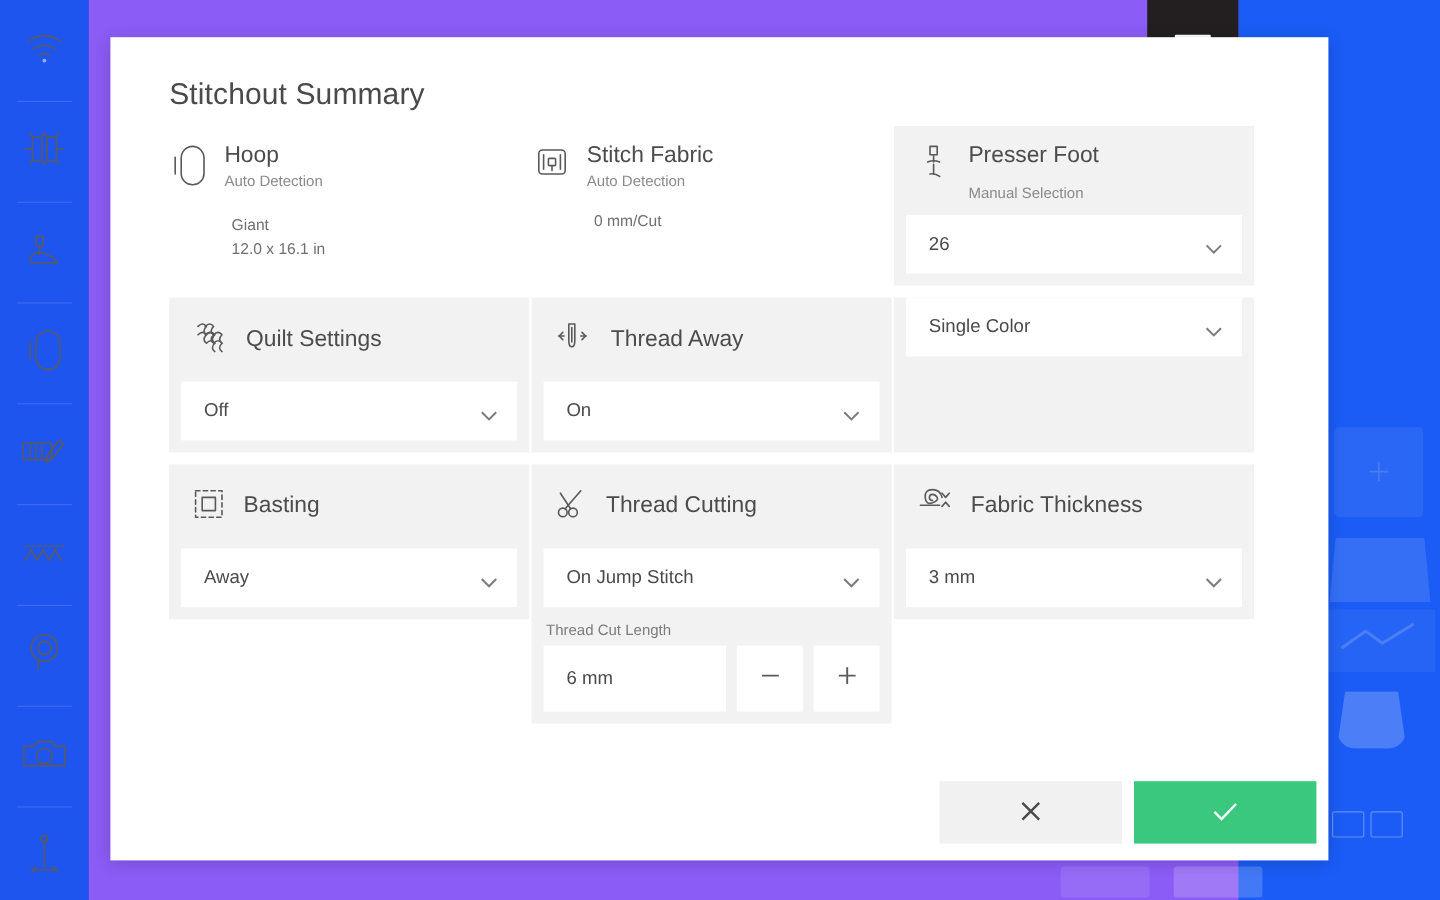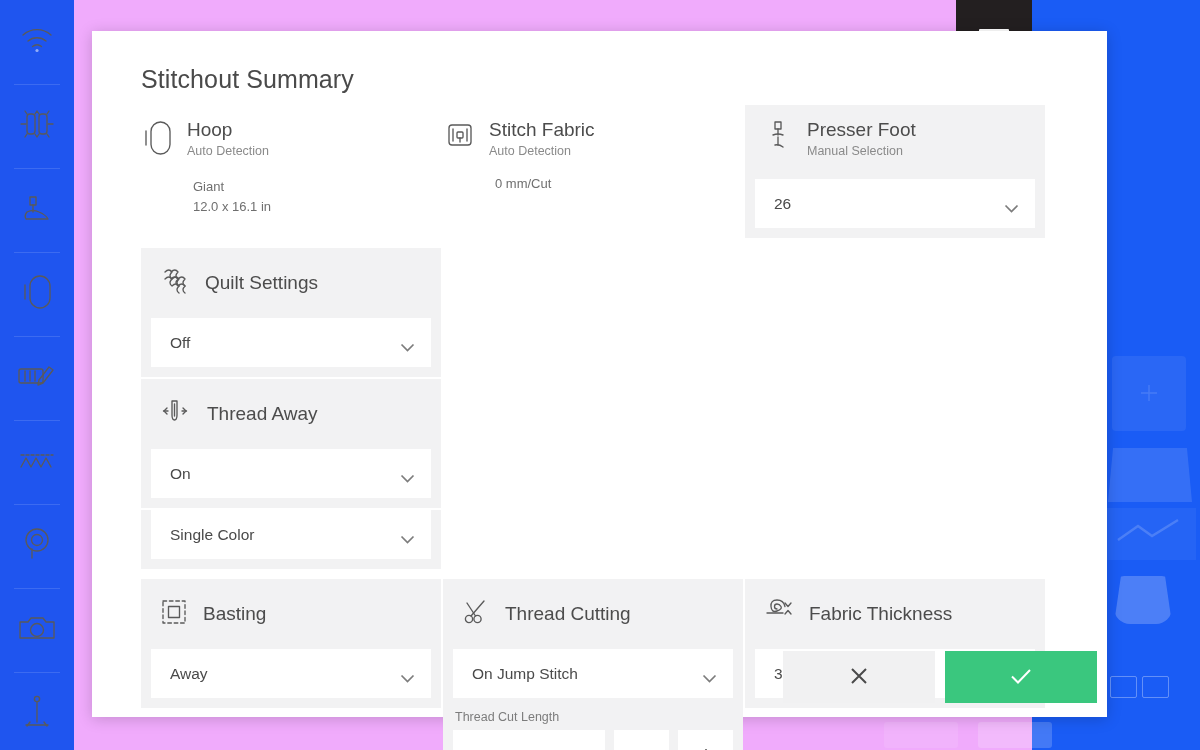--- a/index.html
+++ b/index.html
@@ -6,21 +6,21 @@
   html, body {
     width: 1200px; height: 750px;
     overflow: hidden;
     font-family: "Liberation Sans", sans-serif;
     background: #1a5cf5;
   }
 
   #app {
     position: relative;
     width: 1032px; height: 750px;
-    background: #f0abfc;
+    background: #8b5cf6;
   }
 
   
   .bg-layer { position: absolute; inset: 0; }
 
   .bg-shape { position: absolute; background: rgba(255,255,255,0.07); border-radius: 4px; }
 
   .bg-tile-1 { left: 1112px; top: 356px; width: 74px; height: 75px; }
   .bg-plus { position: absolute; left: 1126px; top: 380px; width: 46px; height: 26px; opacity: .22; }
   .bg-trapezoid {
@@ -100,21 +100,21 @@
   .plain .detail { margin-left: 50px; margin-top: 16px; font-size: 13px; color: #6f6f6f; line-height: 1.5; }
 
   
   .card { background: #f2f2f3; }
   .card .head {
     display: flex; align-items: center; gap: 14px;
     height: 70px; padding: 0 0 0 18px;
   }
   .card .head.tall { height: 74px; align-items: flex-start; padding-top: 14px; }
   .card .head .titles .t { font-size: 19px; color: #4c4c4c; line-height: 1.15; }
-  .card .head .titles .s { font-size: 12.5px; color: #8a8a8a; margin-top: 3px; }
+  .card .head .titles .s { font-size: 12.5px; color: #8a8a8a; margin-top: 13px; }
 
   .select {
     margin: 0 10px 10px 10px;
     height: 49px; background: #fff;
     display: flex; align-items: center; justify-content: space-between;
     padding: 0 16px 0 19px;
     font-size: 15.5px; color: #4a4a4a;
     cursor: pointer;
   }
   .chev { width: 15px; height: 9px; }
@@ -346,21 +346,21 @@
             <span>26</span>
             <span class="chev">
               <svg viewBox="0 0 15 9">
                   <path d="M1.5 1.5 L7.5 7.5 L13.5 1.5"></path>
                 </svg>
             </span>
           </div>
         </div>
       </div>
 
-      <div class="row" style="margin-bottom:10px;flex-direction:column;">
+      <div class="row" style="margin-bottom:10px;">
 
         <div class="cell card">
           <div class="head">
             <span class="icon">
               <svg width="32" height="30" viewBox="0 0 32 30">
                 <path d="M6 6 q4 -4 7 0 q-4 4 0 7 q4 -4 7 0 q-4 4 0 7"></path>
                 <path d="M6 13 q4 -4 7 0 q-4 4 0 7 q4 -4 7 0 q-4 4 0 7"></path>
                 <path d="M12 6 q4 -4 7 0 q-4 4 0 7 q4 -4 7 0 q-4 4 0 7"></path>
                 <path d="M12 13 q4 -4 7 0 q-4 4 0 7 q4 -4 7 0 q-4 4 0 7"></path>
               </svg>

